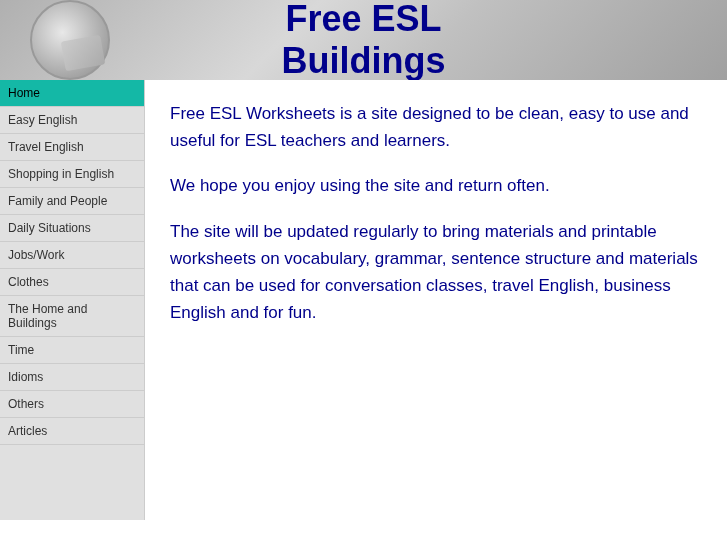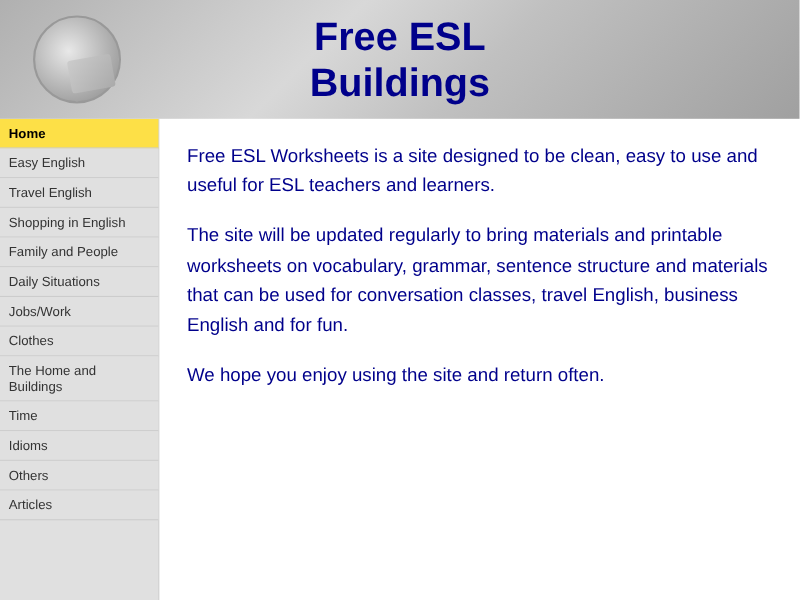--- a/index.html
+++ b/index.html
@@ -1,21 +1,21 @@
 <!DOCTYPE html>
 <html><head>
   <meta charset="utf-8">
   <style>
     * { margin: 0; padding: 0; box-sizing: border-box; }
     body { font-family: Arial, sans-serif; font-size: 13px; background: #fff; width: 727px; }
 
     
     .header {
       background: linear-gradient(135deg, #b0b0b0 0%, #d8d8d8 40%, #c0c0c0 60%, #a0a0a0 100%);
-      height: 108px;
+      height: 80px;
       display: flex;
       align-items: center;
       justify-content: center;
       position: relative;
       overflow: hidden;
     }
     .header-circle {
       position: absolute;
       left: 30px;
       top: 50%;
@@ -62,22 +62,22 @@
       display: block;
       padding: 6px 8px;
       font-size: 12px;
       color: #333;
       text-decoration: none;
       border-bottom: 1px solid #ccc;
       cursor: pointer;
       background: #e0e0e0;
     }
     .sidebar-item.active {
-      background: #fde047;
-      font-weight: bold;
+      background: #14b8a6;
+      font-weight: normal;
       color: #000;
     }
 
     
     .main-content {
       flex: 1;
       padding: 20px 25px;
       background: #fff;
     }
     .content-para {
@@ -111,17 +111,17 @@
     <a class="sidebar-item" href="#">Clothes</a>
     <a class="sidebar-item" href="#">The Home and Buildings</a>
     <a class="sidebar-item" href="#">Time</a>
     <a class="sidebar-item" href="#">Idioms</a>
     <a class="sidebar-item" href="#">Others</a>
     <a class="sidebar-item" href="#">Articles</a>
   </nav>
 
   <main class="main-content">
     <p class="content-para">Free ESL Worksheets is a site designed to be clean, easy to use and useful for ESL teachers and learners.</p>
+    <p class="content-para">We hope you enjoy using the site and return often.</p>
     <p class="content-para">The site will be updated regularly to bring materials and printable worksheets on vocabulary, grammar, sentence structure and materials that can be used for conversation classes, travel English, business English and for fun.</p>
-    <p class="content-para">We hope you enjoy using the site and return often.</p>
   </main>
 
 </div>
 
 </body></html>

